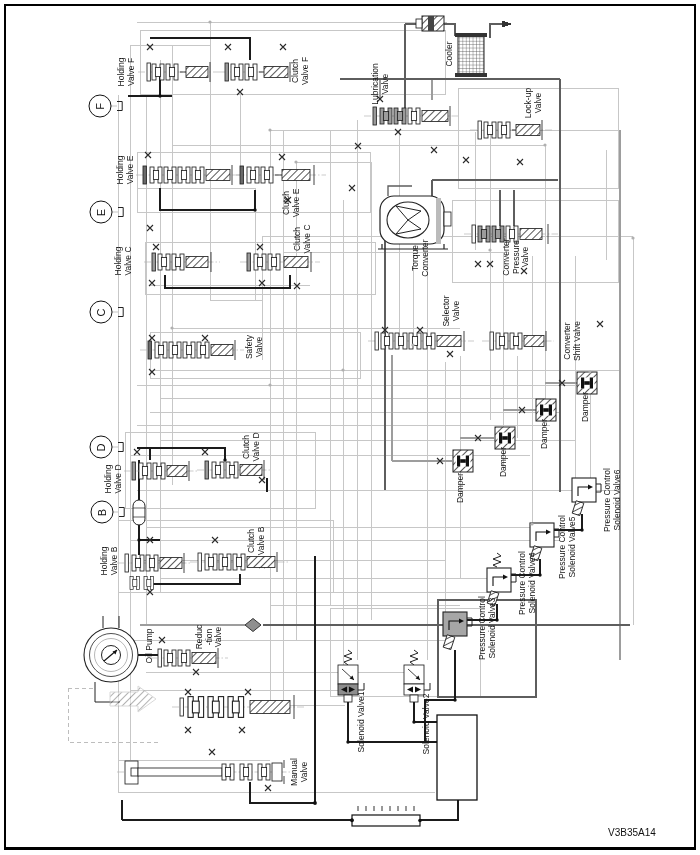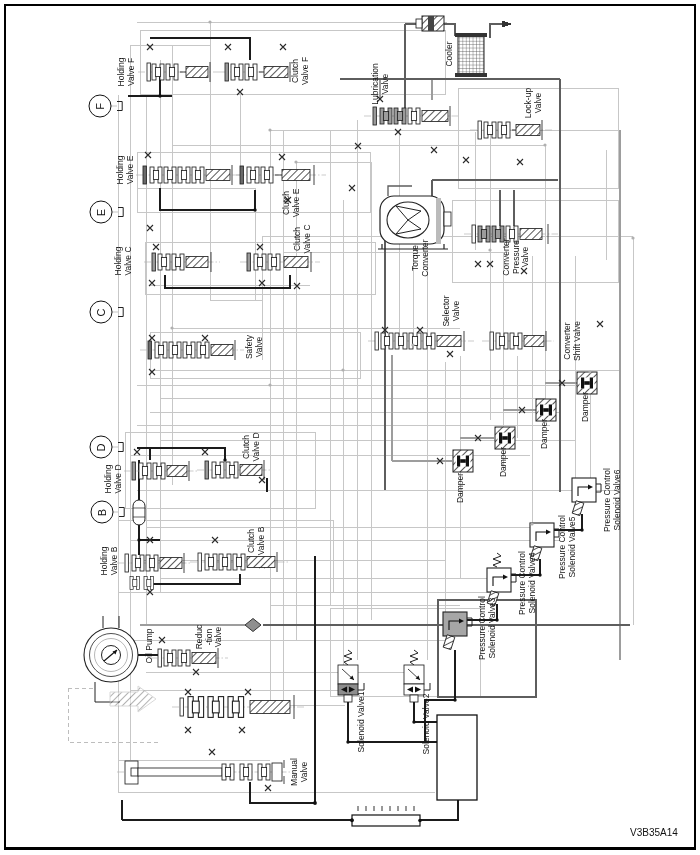--- a/index.html
+++ b/index.html
@@ -566,16 +566,16 @@
 <div class="port" style="left:101px;top:312px">
       <span>C</span>
     </div>
 <div class="port" style="left:101px;top:447px">
       <span>D</span>
     </div>
 <div class="port" style="left:102px;top:512px">
       <span>B</span>
     </div>
 
-<div class="hl" style="left:654px;top:832px">V3B35A14</div>
+<div class="hl" style="left:632px;top:832px">V3B35A14</div>
 
 <div class="frame"></div>
 </div>
 
 </body></html>

